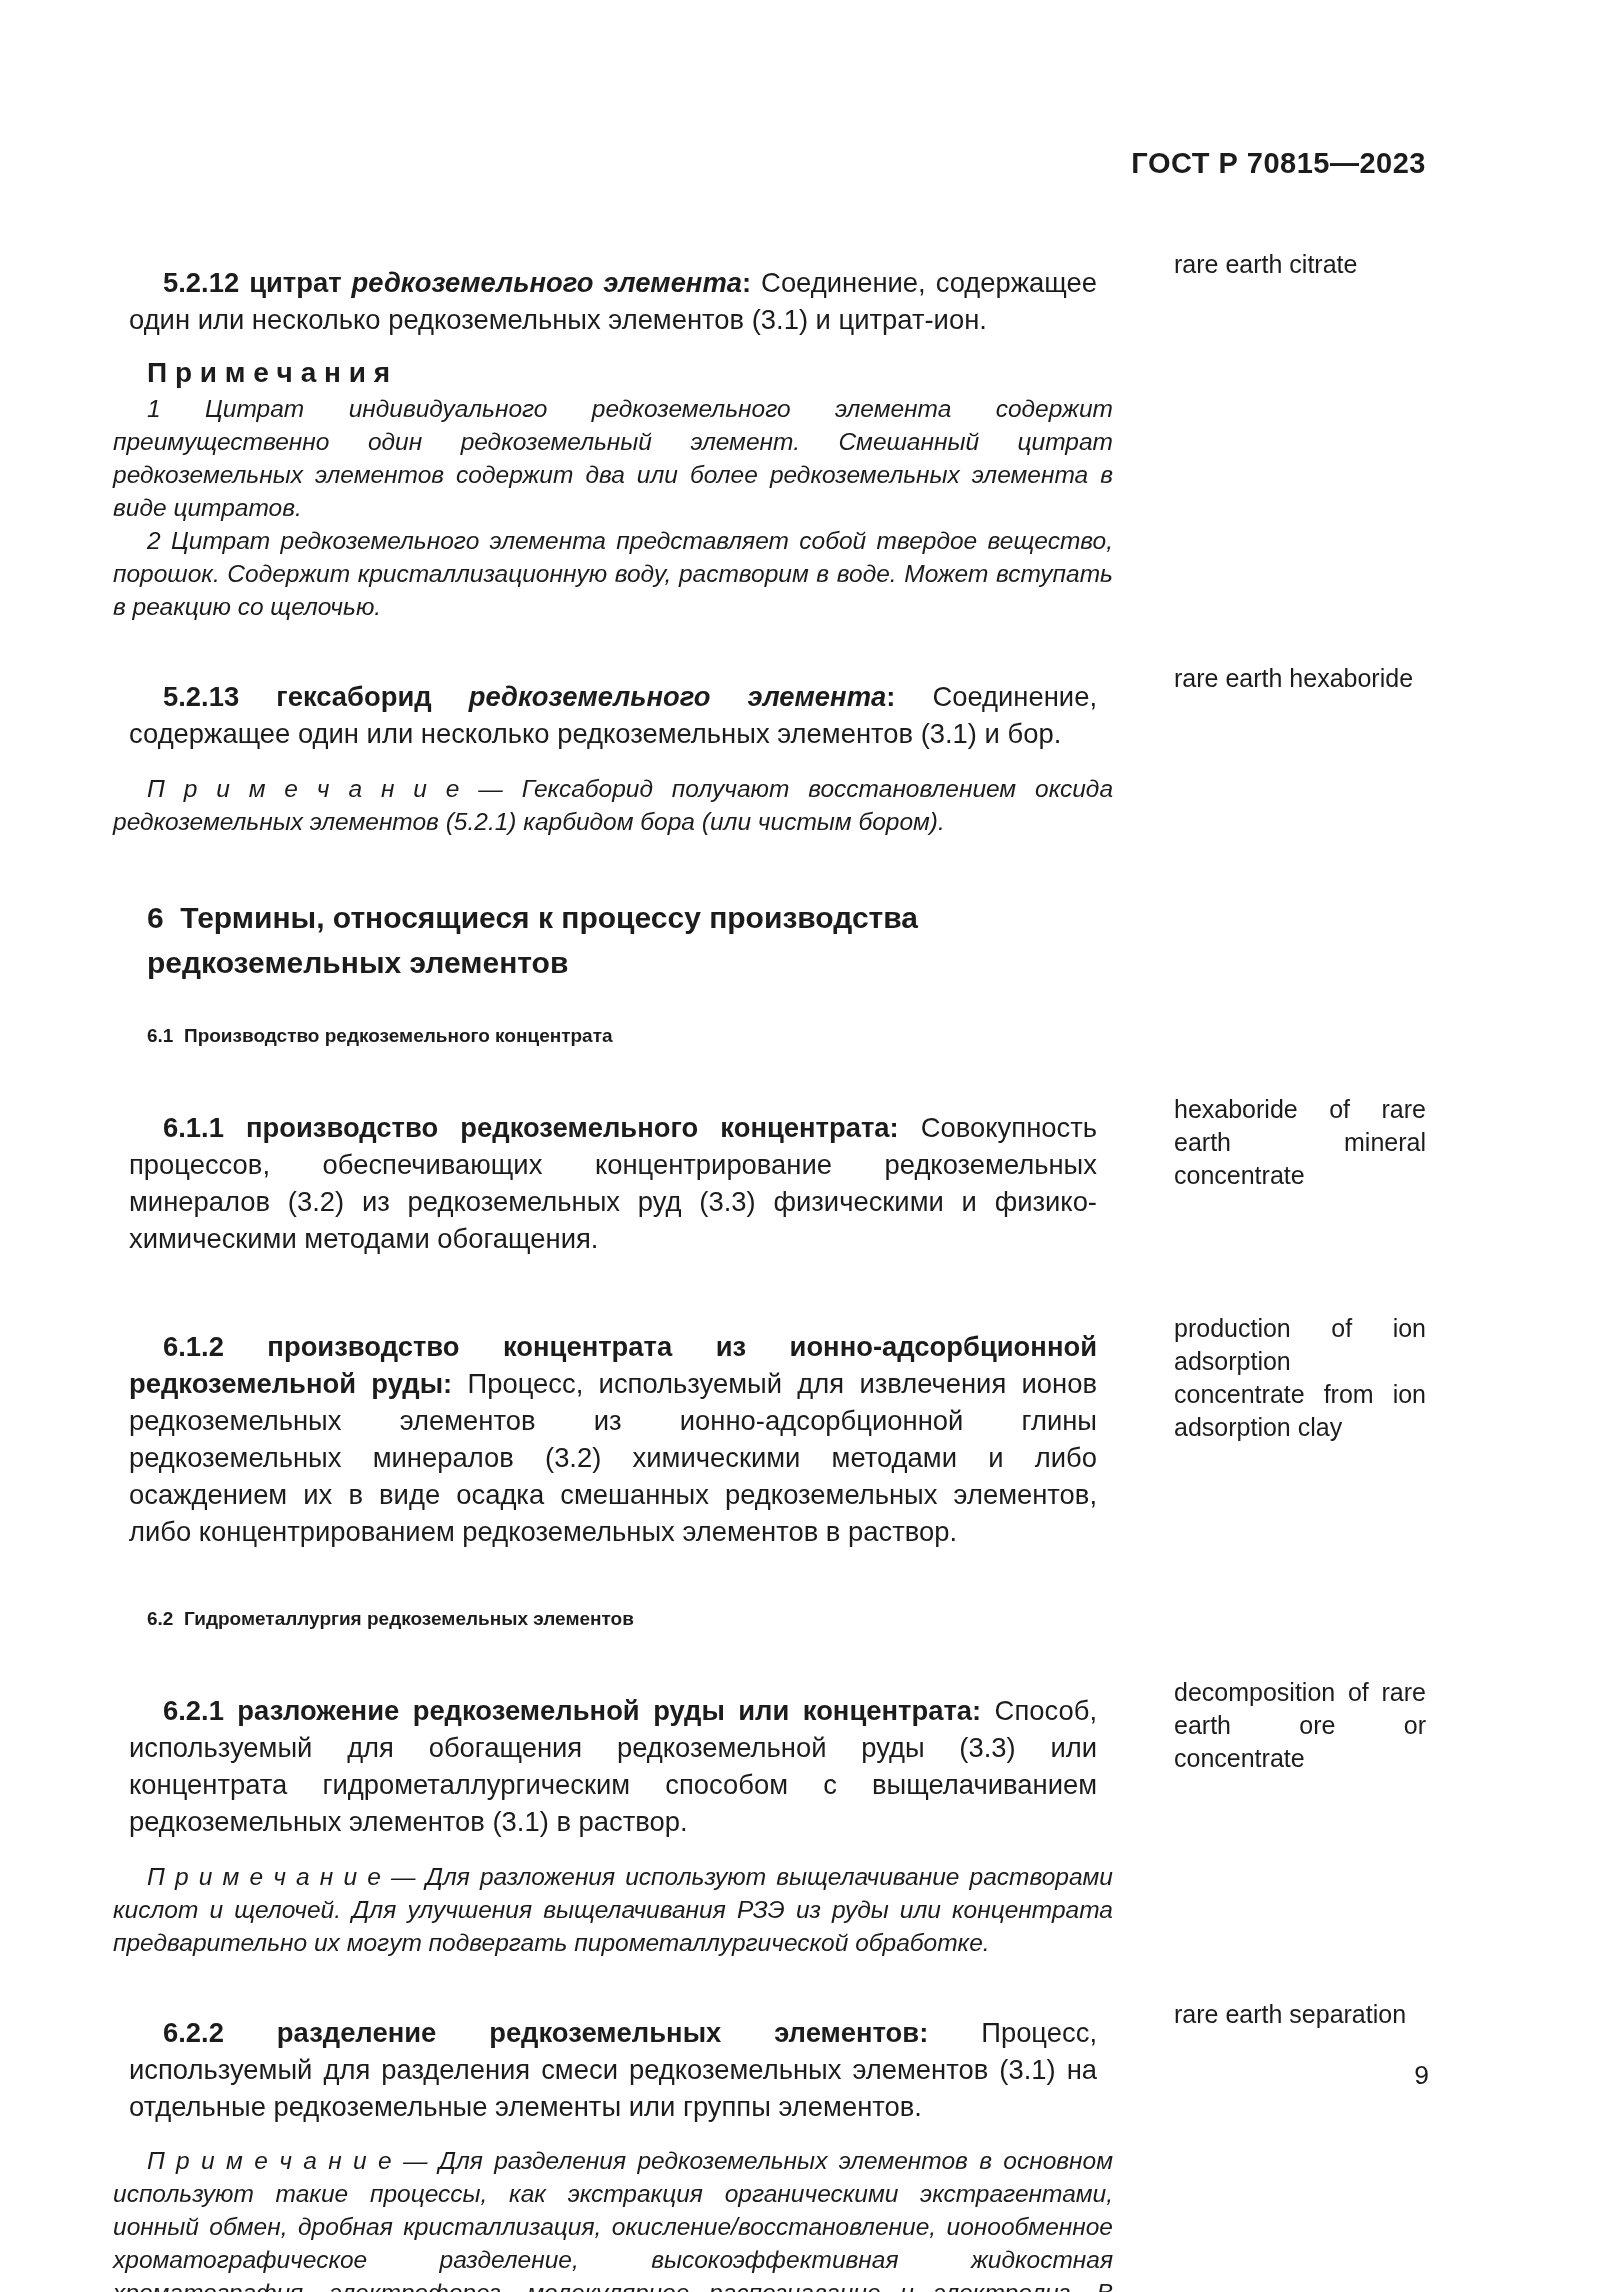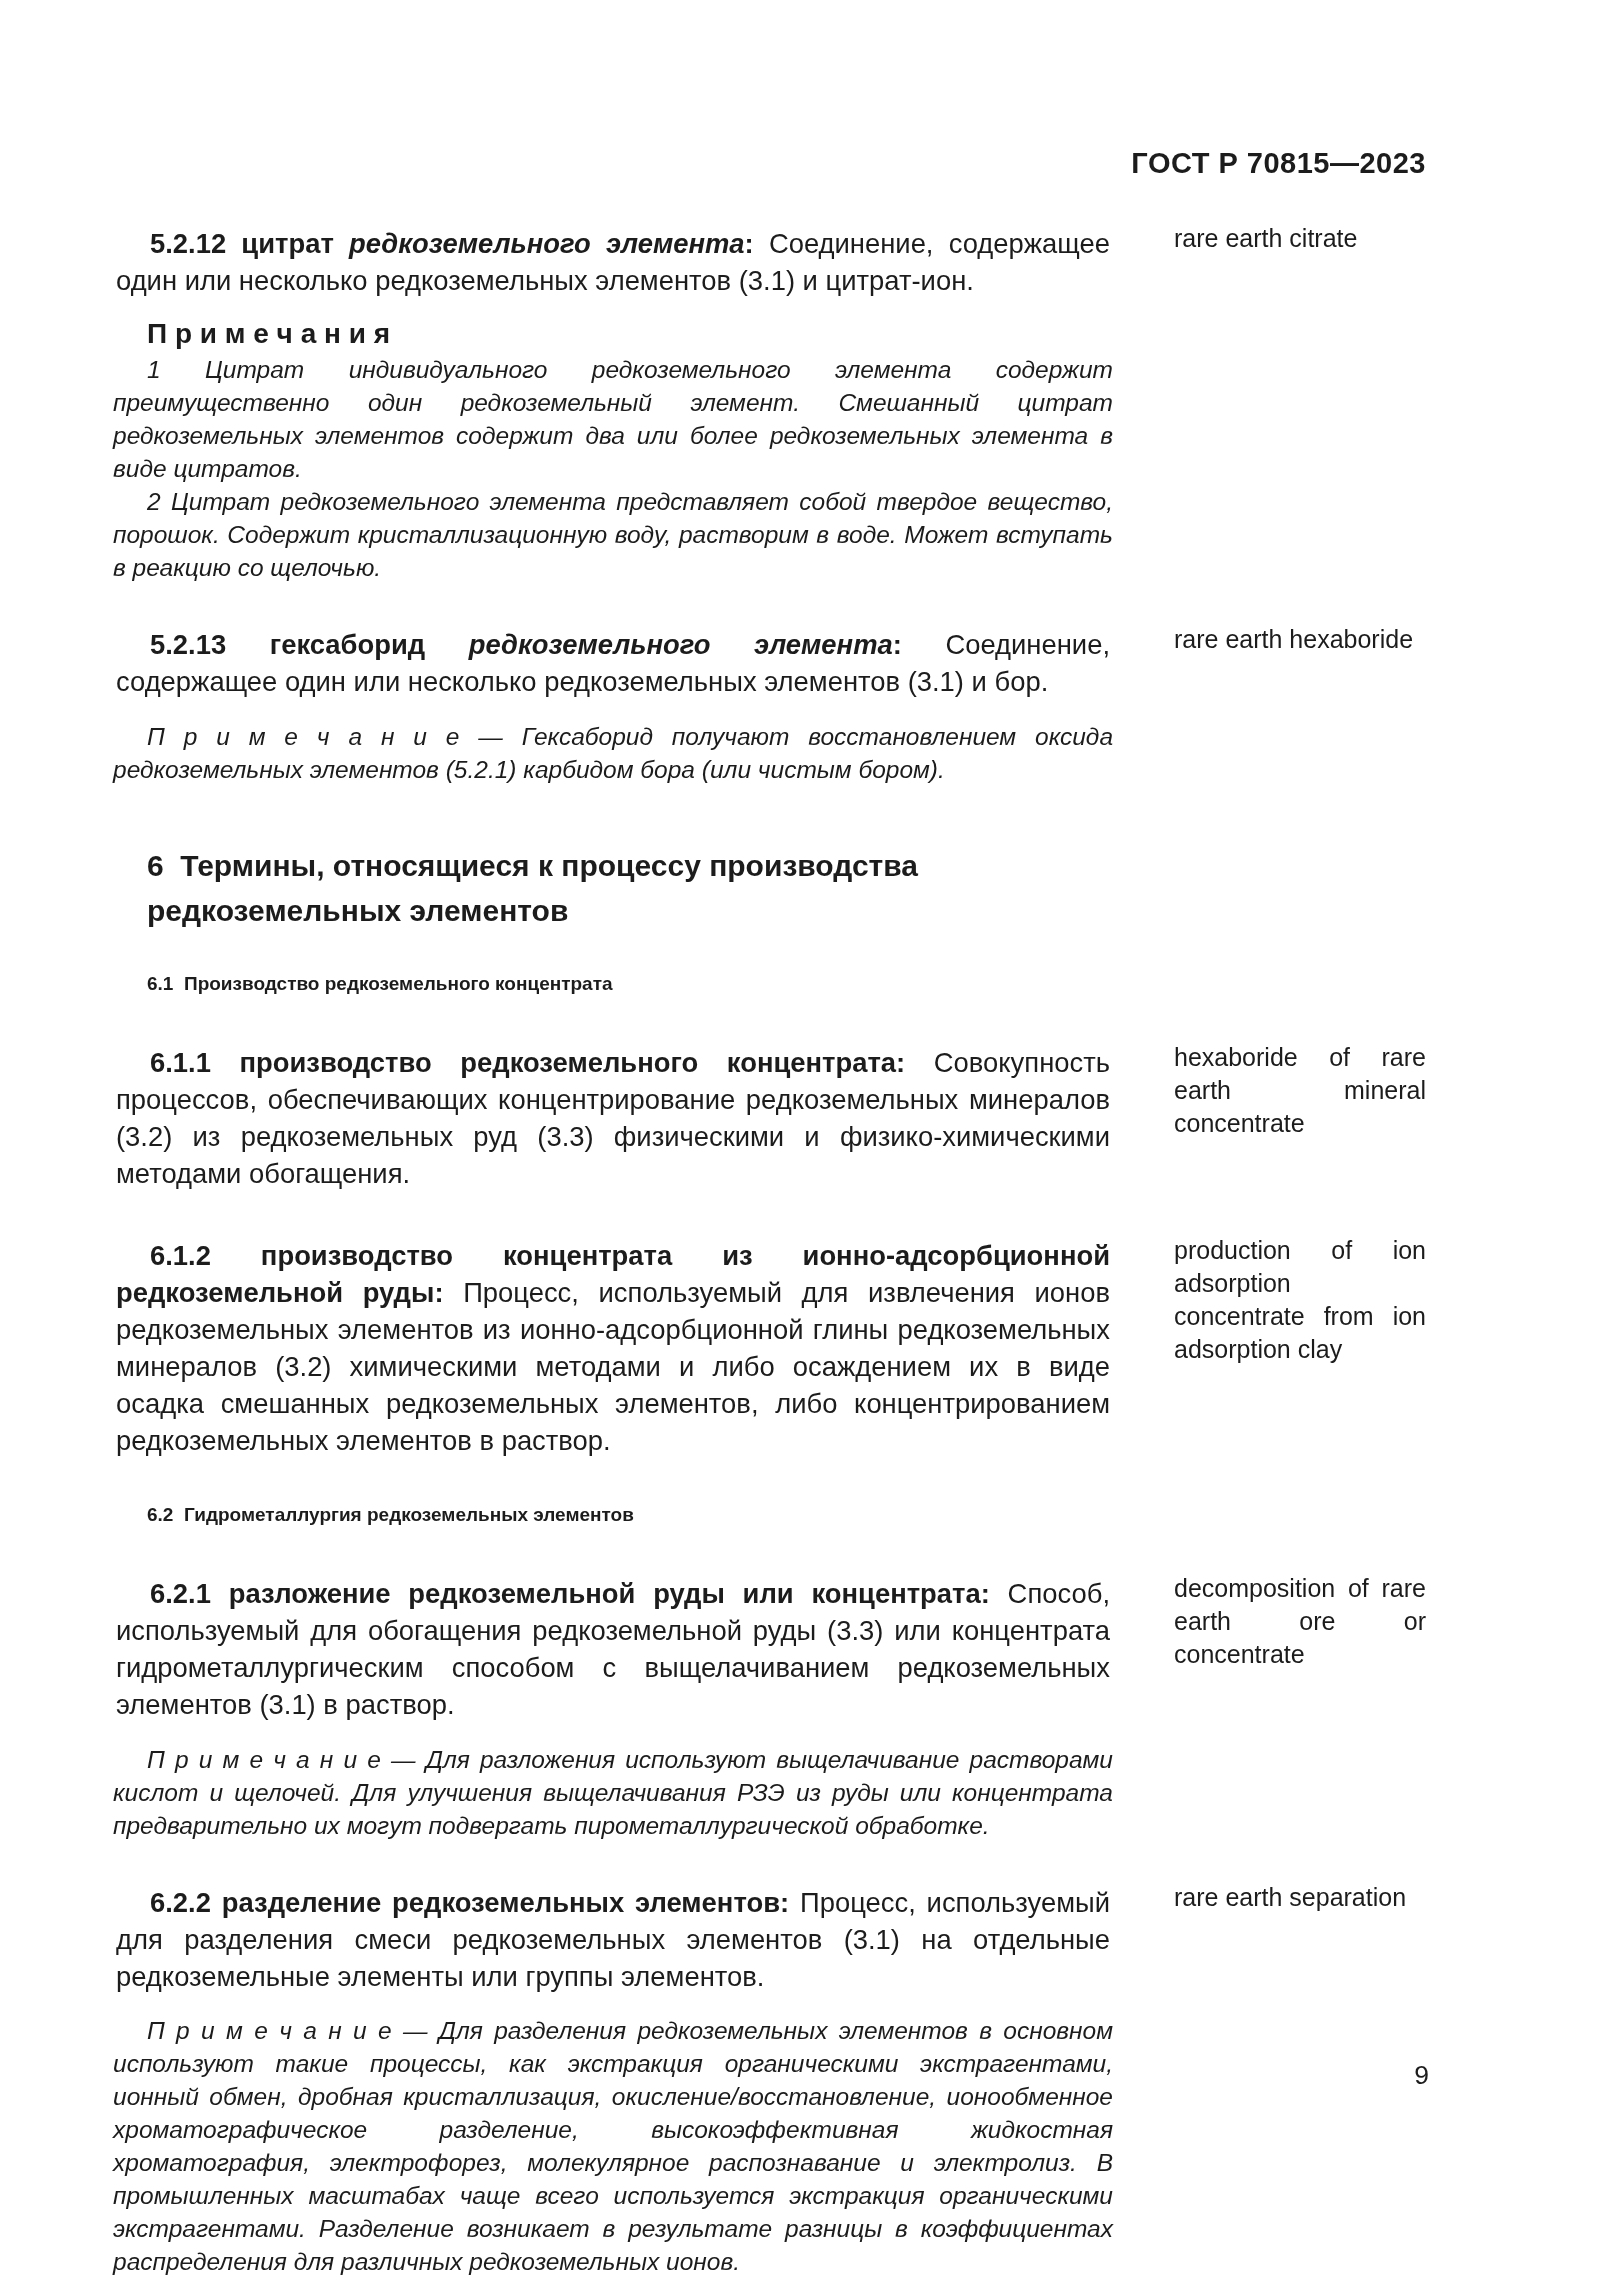--- a/index.html
+++ b/index.html
@@ -16,39 +16,39 @@
     font-family: "Liberation Sans", "DejaVu Sans", sans-serif;
     box-sizing: border-box;
     padding: 147px 195px 0 113px;
     overflow: hidden;
   }
   .doc-header {
     text-align: right;
     font-size: 29px;
     font-weight: bold;
     letter-spacing: 0.5px;
-    margin-bottom: 42px;
+    margin-bottom: 68px;
   }
   .row {
     display: flex;
     align-items: flex-start;
   }
   .main-col {
     width: 1000px;
     flex: 0 0 1000px;
   }
   .margin-col {
     flex: 1 1 auto;
     margin-left: 61px;
     font-size: 25px;
     line-height: 33px;
     text-align: justify;
   }
   .para {
-    margin: 3px;
+    margin: 16px;
     font-size: 27.4px;
     line-height: 37px;
     text-align: justify;
     text-indent: 34px;
   }
   .b { font-weight: bold; }
   .bi { font-weight: bold; font-style: italic; }
   .note {
     margin: 0;
     font-size: 24.5px;

